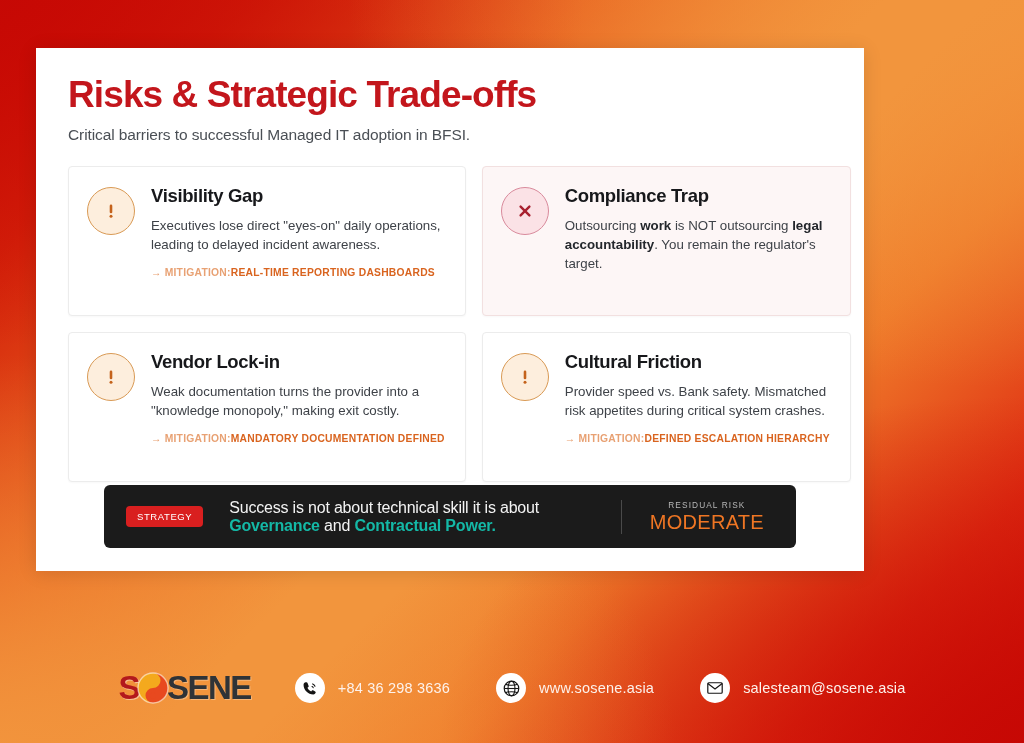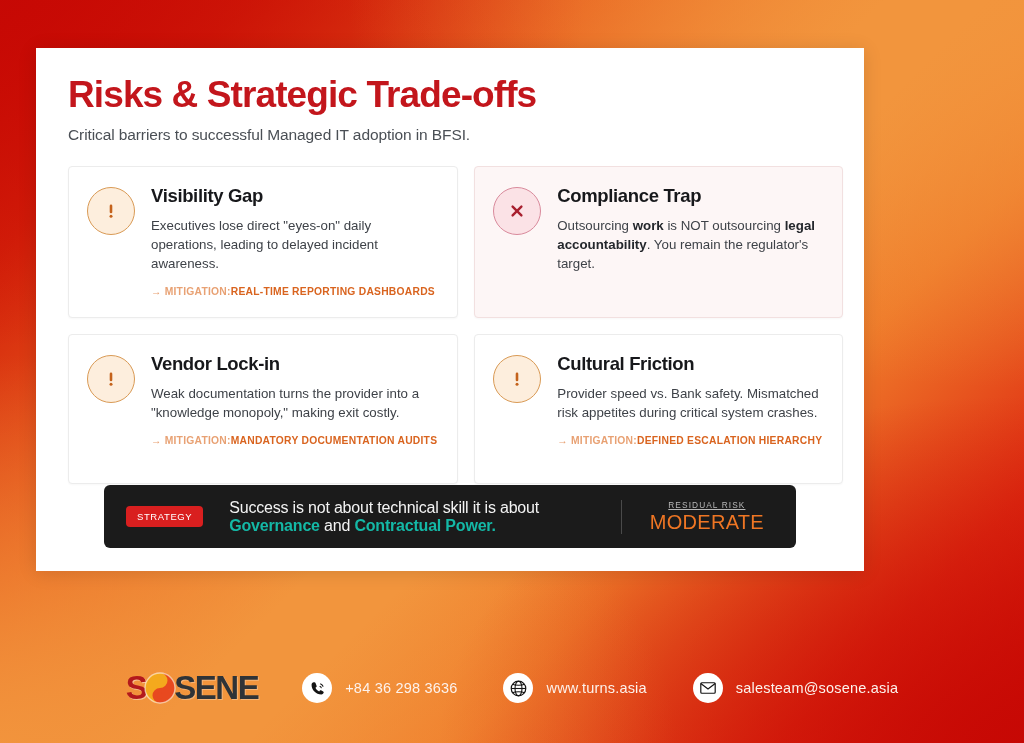--- a/index.html
+++ b/index.html
@@ -132,21 +132,21 @@
     margin-left:8px;
   }
   .strategy-text b{ font-weight:bold; color:#14b8a6; }
   .vdiv{
     width:1px; height:34px; background:#4a4a4a; flex:0 0 auto;
   }
   .residual{
     flex:0 0 auto; text-align:center; padding:0 14px 0 10px;
   }
   .residual-label{
-    color:#b7b7b7; font-size:8.3px; letter-spacing:1.1px; font-weight:normal;text-decoration:underline;
+    color:#b7b7b7; font-size:8.3px; letter-spacing:1.1px; font-weight:normal;
   }
   .residual-value{
     color:#ef7624; font-size:20px; font-weight:normal; letter-spacing:.3px; margin-top:1px;
   }
 
   
   .footer{
     position:absolute; left:0; right:0; bottom:36px;
     display:flex; align-items:center; justify-content:center;
     gap:0;
@@ -219,21 +219,21 @@
       <div class="badge-icon">
         <svg width="20" height="20" viewBox="0 0 20 20">
           <rect x="8.7" y="3.6" width="2.6" height="8.6" rx="1.3" fill="#c4621b"></rect>
           <circle cx="10" cy="15.2" r="1.5" fill="#c4621b"></circle>
         </svg>
       </div>
       <div class="card-body">
         <div class="card-title">Vendor Lock-in</div>
         <div class="card-desc">Weak documentation turns the provider into a "knowledge monopoly," making exit costly.</div>
         <div class="mitigation">
-          <span class="mit-label">→ MITIGATION:</span><span class="mit-value">MANDATORY DOCUMENTATION AUDITS</span>
+          <span class="mit-label">→ MITIGATION:</span><span class="mit-value">MANDATORY DOCUMENTATION DEFINED</span>
         </div>
       </div>
     </div>
 
     <div class="card">
       <div class="badge-icon">
         <svg width="20" height="20" viewBox="0 0 20 20">
           <rect x="8.7" y="3.6" width="2.6" height="8.6" rx="1.3" fill="#c4621b"></rect>
           <circle cx="10" cy="15.2" r="1.5" fill="#c4621b"></circle>
         </svg>
@@ -289,21 +289,21 @@
   <div class="contact">
     <span class="cicon">
       <svg width="19" height="19" viewBox="0 0 24 24">
         <circle cx="12" cy="12" r="9.2" fill="none" stroke="#141414" stroke-width="1.5"></circle>
         <ellipse cx="12" cy="12" rx="4.4" ry="9.2" fill="none" stroke="#141414" stroke-width="1.4"></ellipse>
         <line x1="2.8" y1="12" x2="21.2" y2="12" stroke="#141414" stroke-width="1.4"></line>
         <path d="M4.6 6.6 C7.2 8.3 16.8 8.3 19.4 6.6" fill="none" stroke="#141414" stroke-width="1.3"></path>
         <path d="M4.6 17.4 C7.2 15.7 16.8 15.7 19.4 17.4" fill="none" stroke="#141414" stroke-width="1.3"></path>
       </svg>
     </span>
-    <span class="ctext">www.turns.asia</span>
+    <span class="ctext">www.sosene.asia</span>
   </div>
 
   <div class="contact">
     <span class="cicon">
       <svg width="18" height="18" viewBox="0 0 24 24">
         <rect x="2.4" y="5" width="19.2" height="14" rx="1.4" fill="none" stroke="#141414" stroke-width="1.6"></rect>
         <path d="M2.4 6 L12 13.4 L21.6 6" fill="none" stroke="#141414" stroke-width="1.6"></path>
       </svg>
     </span>
     <span class="ctext">salesteam@sosene.asia</span>

